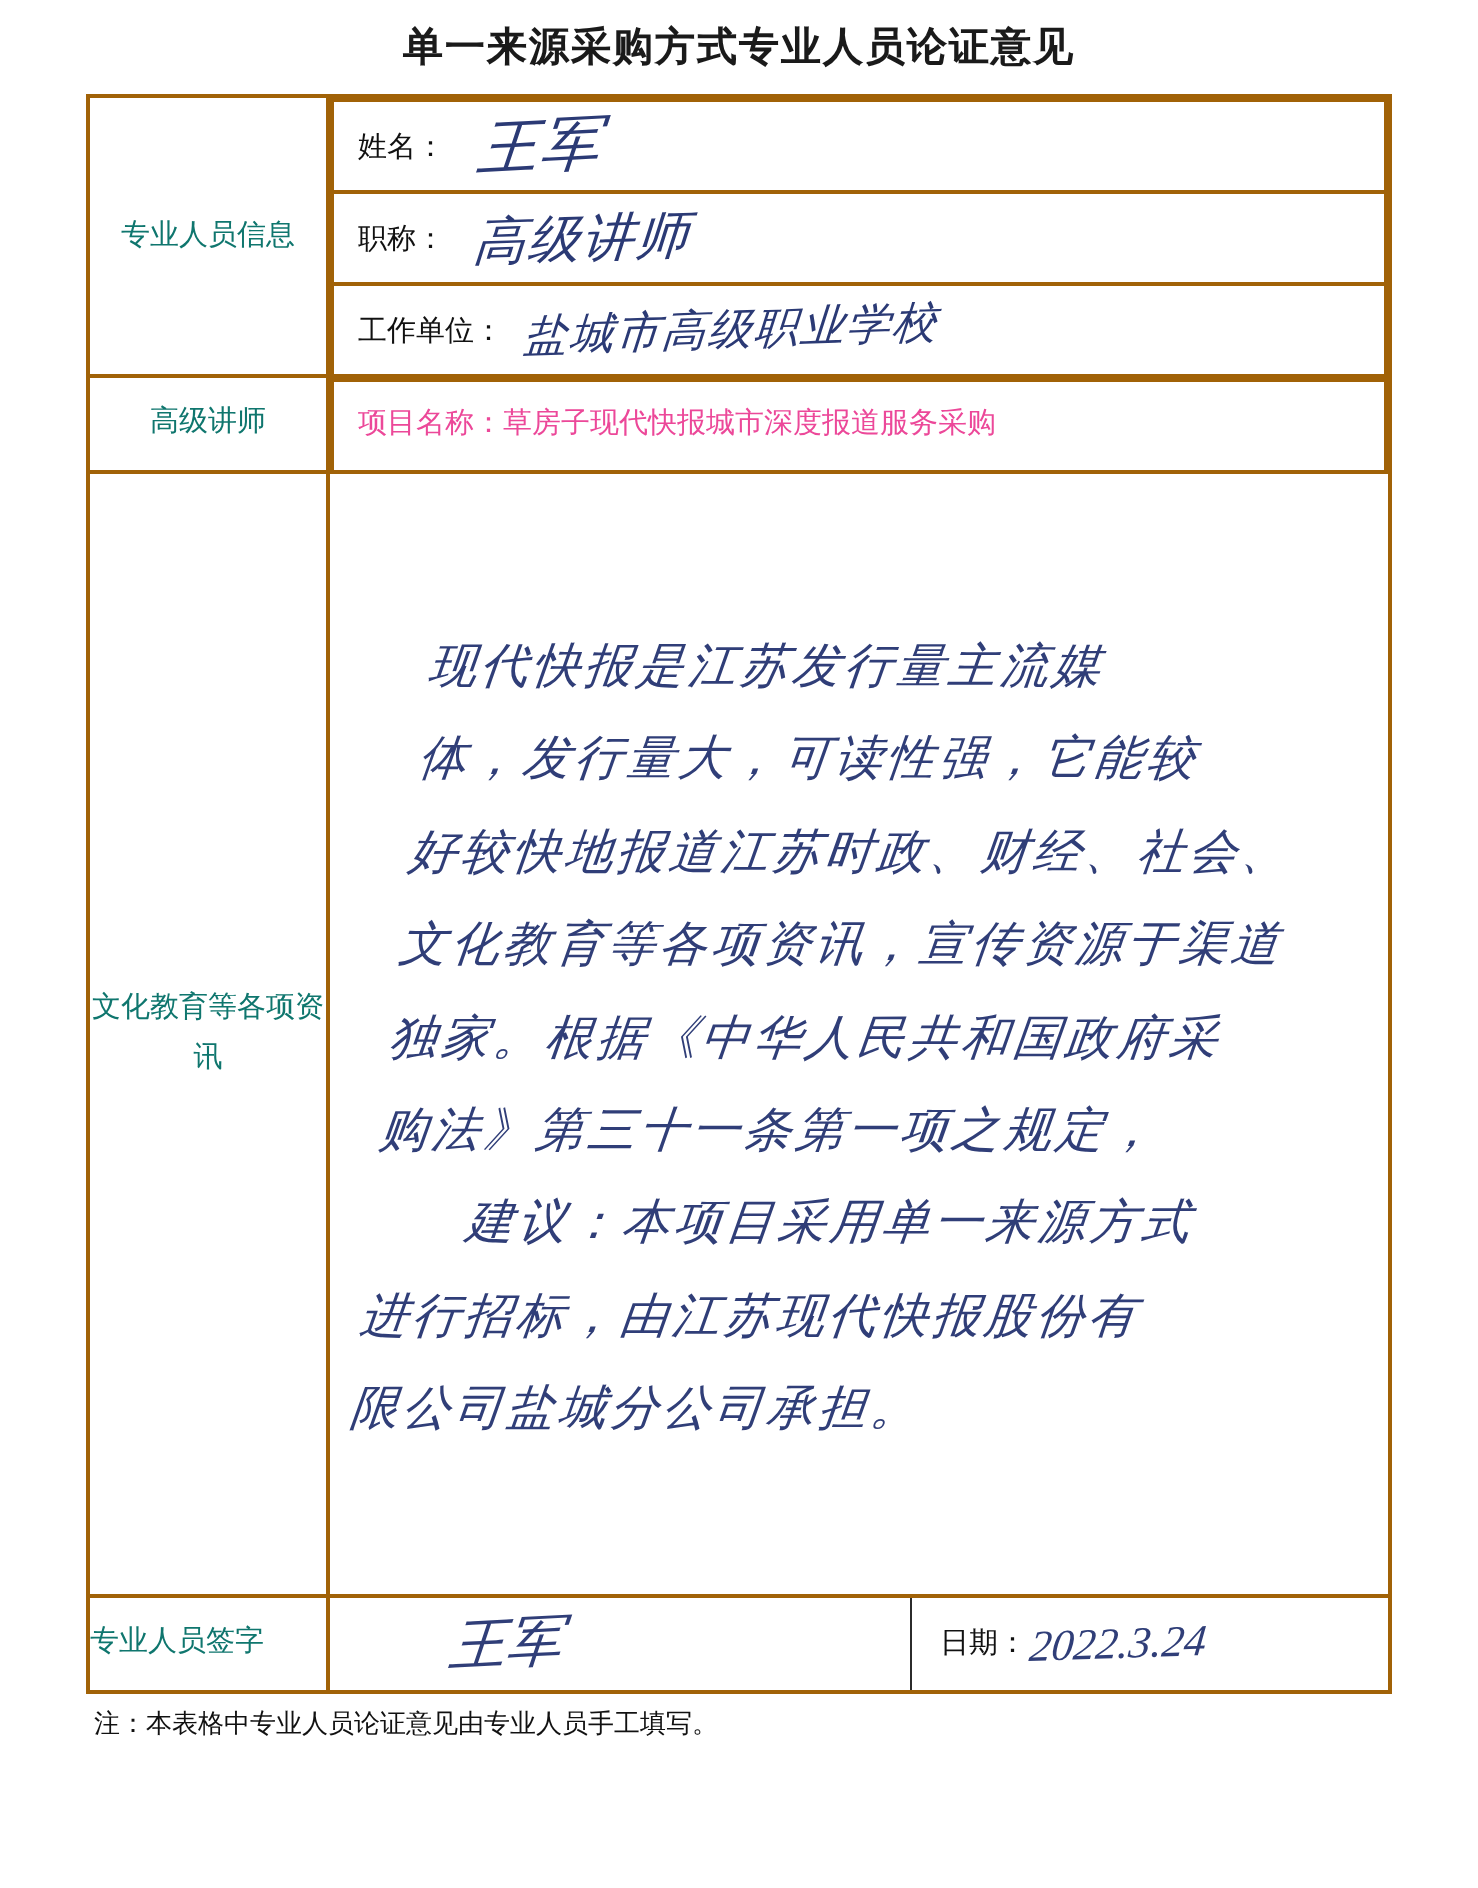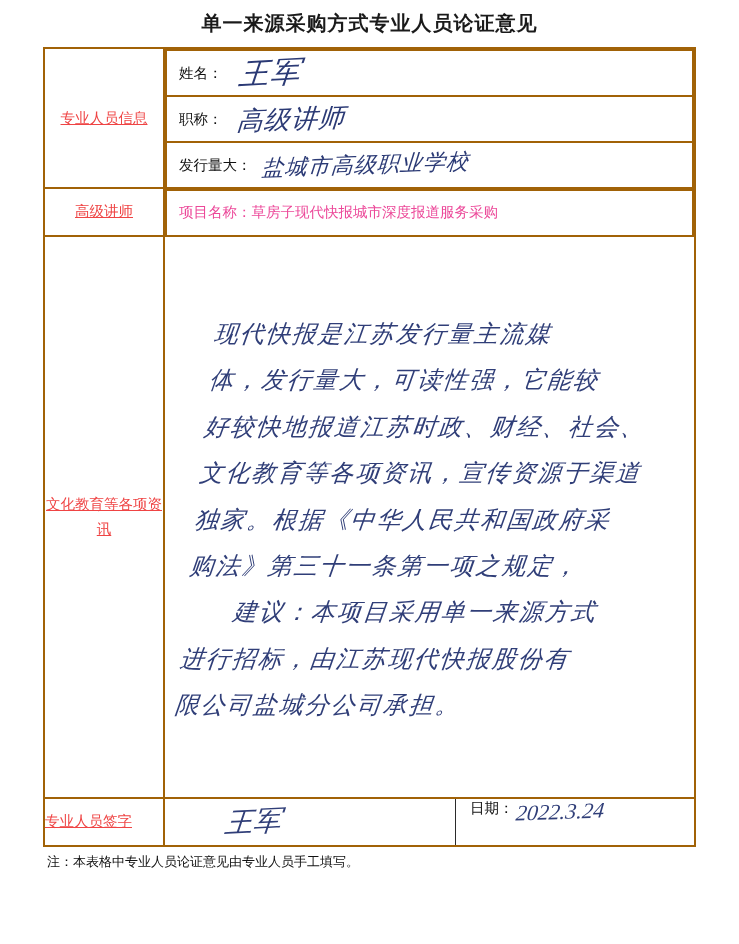--- a/index.html
+++ b/index.html
@@ -40,24 +40,23 @@
   table.form td {
     border: 2px solid #a16207;
     vertical-align: middle;
     padding: 0;
   }
   .label-cell {
     width: 120px;
     text-align: center;
     font-size: 14.5px;
     font-family: "Liberation Serif", serif;
-    color: #ef4444;
+    color: #0f766e;
     line-height: 1.7;
     padding: 6px 4px;
-    text-decoration: underline;
   }
   .field-line {
     position: relative;
     height: 44px;
     display: flex;
     align-items: center;
   }
   .field-line .ftext {
     font-size: 14.5px;
     font-family: "Liberation Serif", serif;
@@ -215,21 +214,21 @@
                 <td>
                   <div class="field-line">
                     <span class="ftext">职称：</span>
                     <span class="hw hw-title">高级讲师</span>
                   </div>
                 </td>
               </tr>
               <tr>
                 <td>
                   <div class="field-line">
-                    <span class="ftext">发行量大：</span>
+                    <span class="ftext">工作单位：</span>
                     <span class="hw hw-unit">盐城市高级职业学校</span>
                   </div>
                 </td>
               </tr>
             </tbody>
           </table>
         </td>
       </tr>
 
       <tr>
@@ -266,21 +265,21 @@
         </td>
       </tr>
 
       <tr class="sign-row">
         <td class="label-cell sign-label">专业人员签字</td>
         <td class="sign-value">
           <div class="cell-inner-split">
             <div style="flex:1 1 55%; display:flex; align-items:center;">
               <span class="hw-sign">王军</span>
             </div>
-            <div style="flex:0 0 45%; border-left:1px solid #2b2b2b; height:46px; display:flex; ">
+            <div style="flex:0 0 45%; border-left:1px solid #2b2b2b; height:46px; display:flex; align-items:center;">
               <span class="date-cell">日期：</span>
               <span class="hw-date">2022.3.24</span>
             </div>
           </div>
         </td>
       </tr>
 
     </tbody>
   </table>
 

